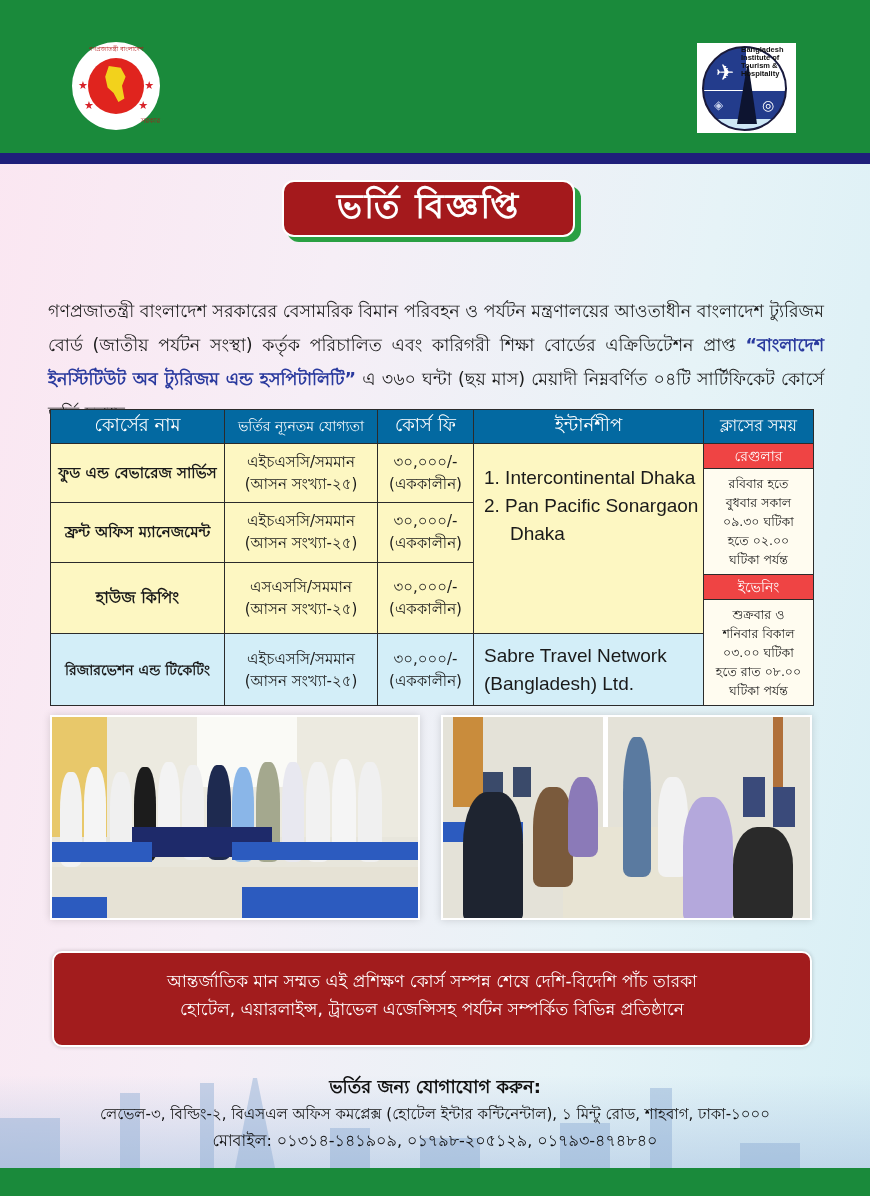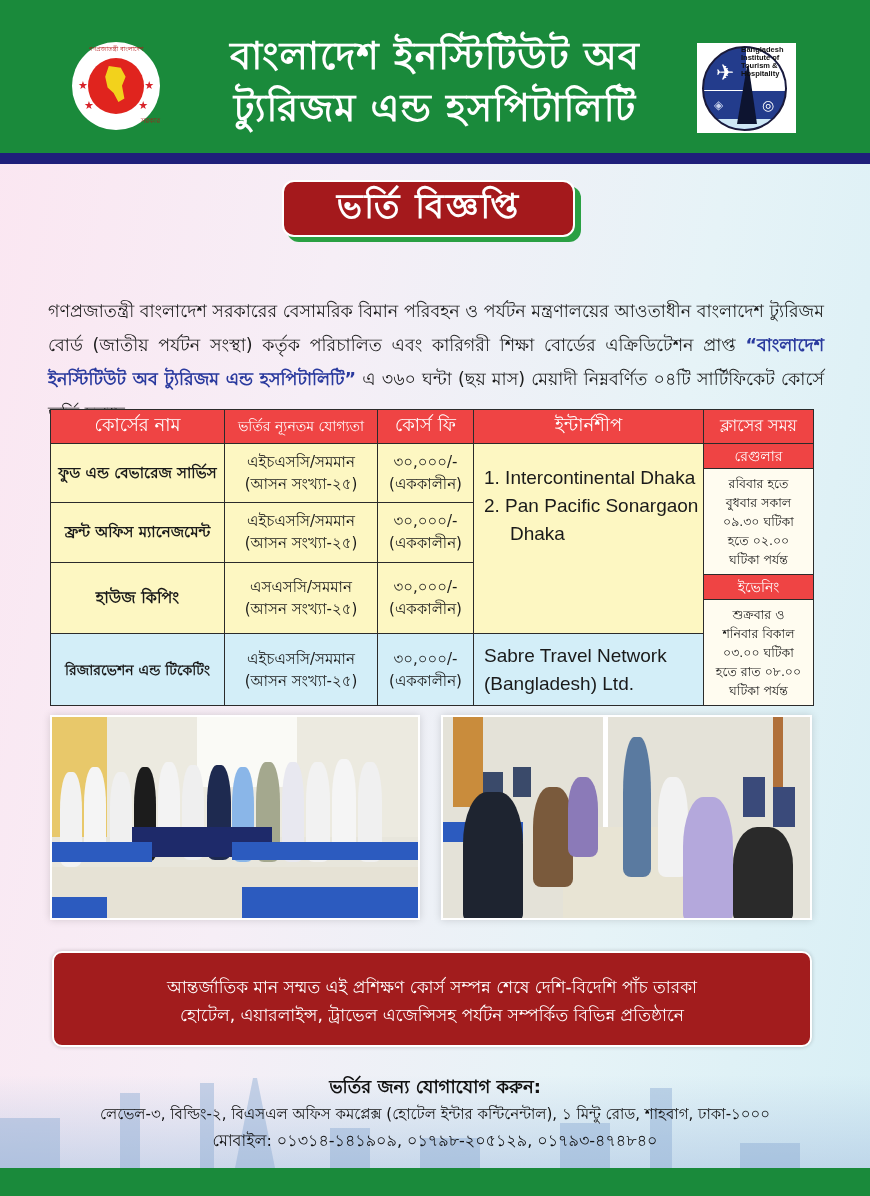--- a/index.html
+++ b/index.html
@@ -103,21 +103,21 @@
 
     
     .course-table {
       position: absolute; left: 50px; top: 409px; width: 763px;
       border-collapse: collapse; table-layout: fixed;
     }
     .course-table th, .course-table td {
       border: 1.5px solid #2b2b2b; text-align: center; vertical-align: middle;
     }
     .course-table th {
-      background: #ef4444; color: #fff; font-weight: normal; height: 34px;
+      background: #0369a1; color: #fff; font-weight: normal; height: 34px;
       font-size: 18px;
     }
     .course-table th.small { font-size: 14px; }
     .course-table td { font-size: 15px; line-height: 22px; color: #1a1a1a; }
     .row-y td { background: #fdf7c2; }
     .row-b td { background: #d3eef8; }
     .course-name { font-weight: bold; font-size: 15px !important; margin-top: 43px; }
     .intern-cell {
       text-align: left !important; vertical-align: top !important; padding: 20px 0 0 10px;
       font-family: "Liberation Sans", sans-serif; font-size: 19px !important; line-height: 28px !important;
@@ -145,21 +145,21 @@
     .p-table { position: absolute; background: #2c5bbf; }
     .p-floor { position: absolute; background: #e6e2d5; }
     .p-wall { position: absolute; }
 
     
     .info-banner {
       position: absolute; left: 52px; top: 951px; width: 760px; height: 96px;
       background: #a21c1d; border-radius: 10px; border: 2px solid #ffffff;
       box-shadow: 0 0 4px rgba(0,0,0,0.2);
       color: #fff; text-align: center; font-size: 17px; line-height: 28px;
-      padding-top: 20px;
+      padding-top: 14px;
     }
 
     
     .skyline {
       position: absolute; left: 0; top: 1075px; width: 870px; height: 93px;
       background: linear-gradient(180deg, rgba(180,200,225,0) 0%, rgba(170,195,225,0.55) 100%);
     }
     .sk { position: absolute; bottom: 0; background: rgba(140,170,210,0.45); }
     .contact-heading {
       position: absolute; left: 0; top: 1073px; width: 870px; text-align: center;
@@ -187,24 +187,20 @@
     <div class="emblem-inner">
       <div class="emblem-map"></div>
     </div>
     <span class="emblem-star" style="left:6px;top:38px;">★</span>
     <span class="emblem-star" style="left:12px;top:58px;">★</span>
     <span class="emblem-star" style="right:6px;top:38px;">★</span>
     <span class="emblem-star" style="right:12px;top:58px;">★</span>
     <span class="emblem-text-bottom">সরকার</span>
   </div>
 
-  <div class="title-block">
-    <div class="title-line">বাংলাদেশ ইনস্টিটিউট অব</div>
-    <div class="title-line">ট্যুরিজম এন্ড হসপিটালিটি</div>
-  </div>
 
   <div class="bith-logo">
     <div class="bith-circle">
       <div class="half-white"></div>
       <div class="hline"></div>
       <div class="water"></div>
       <div class="tower"></div>
       <span class="bith-plane">✈</span>
       <span class="bith-tiger">◈</span>
       <span class="bith-plate">◎</span>

